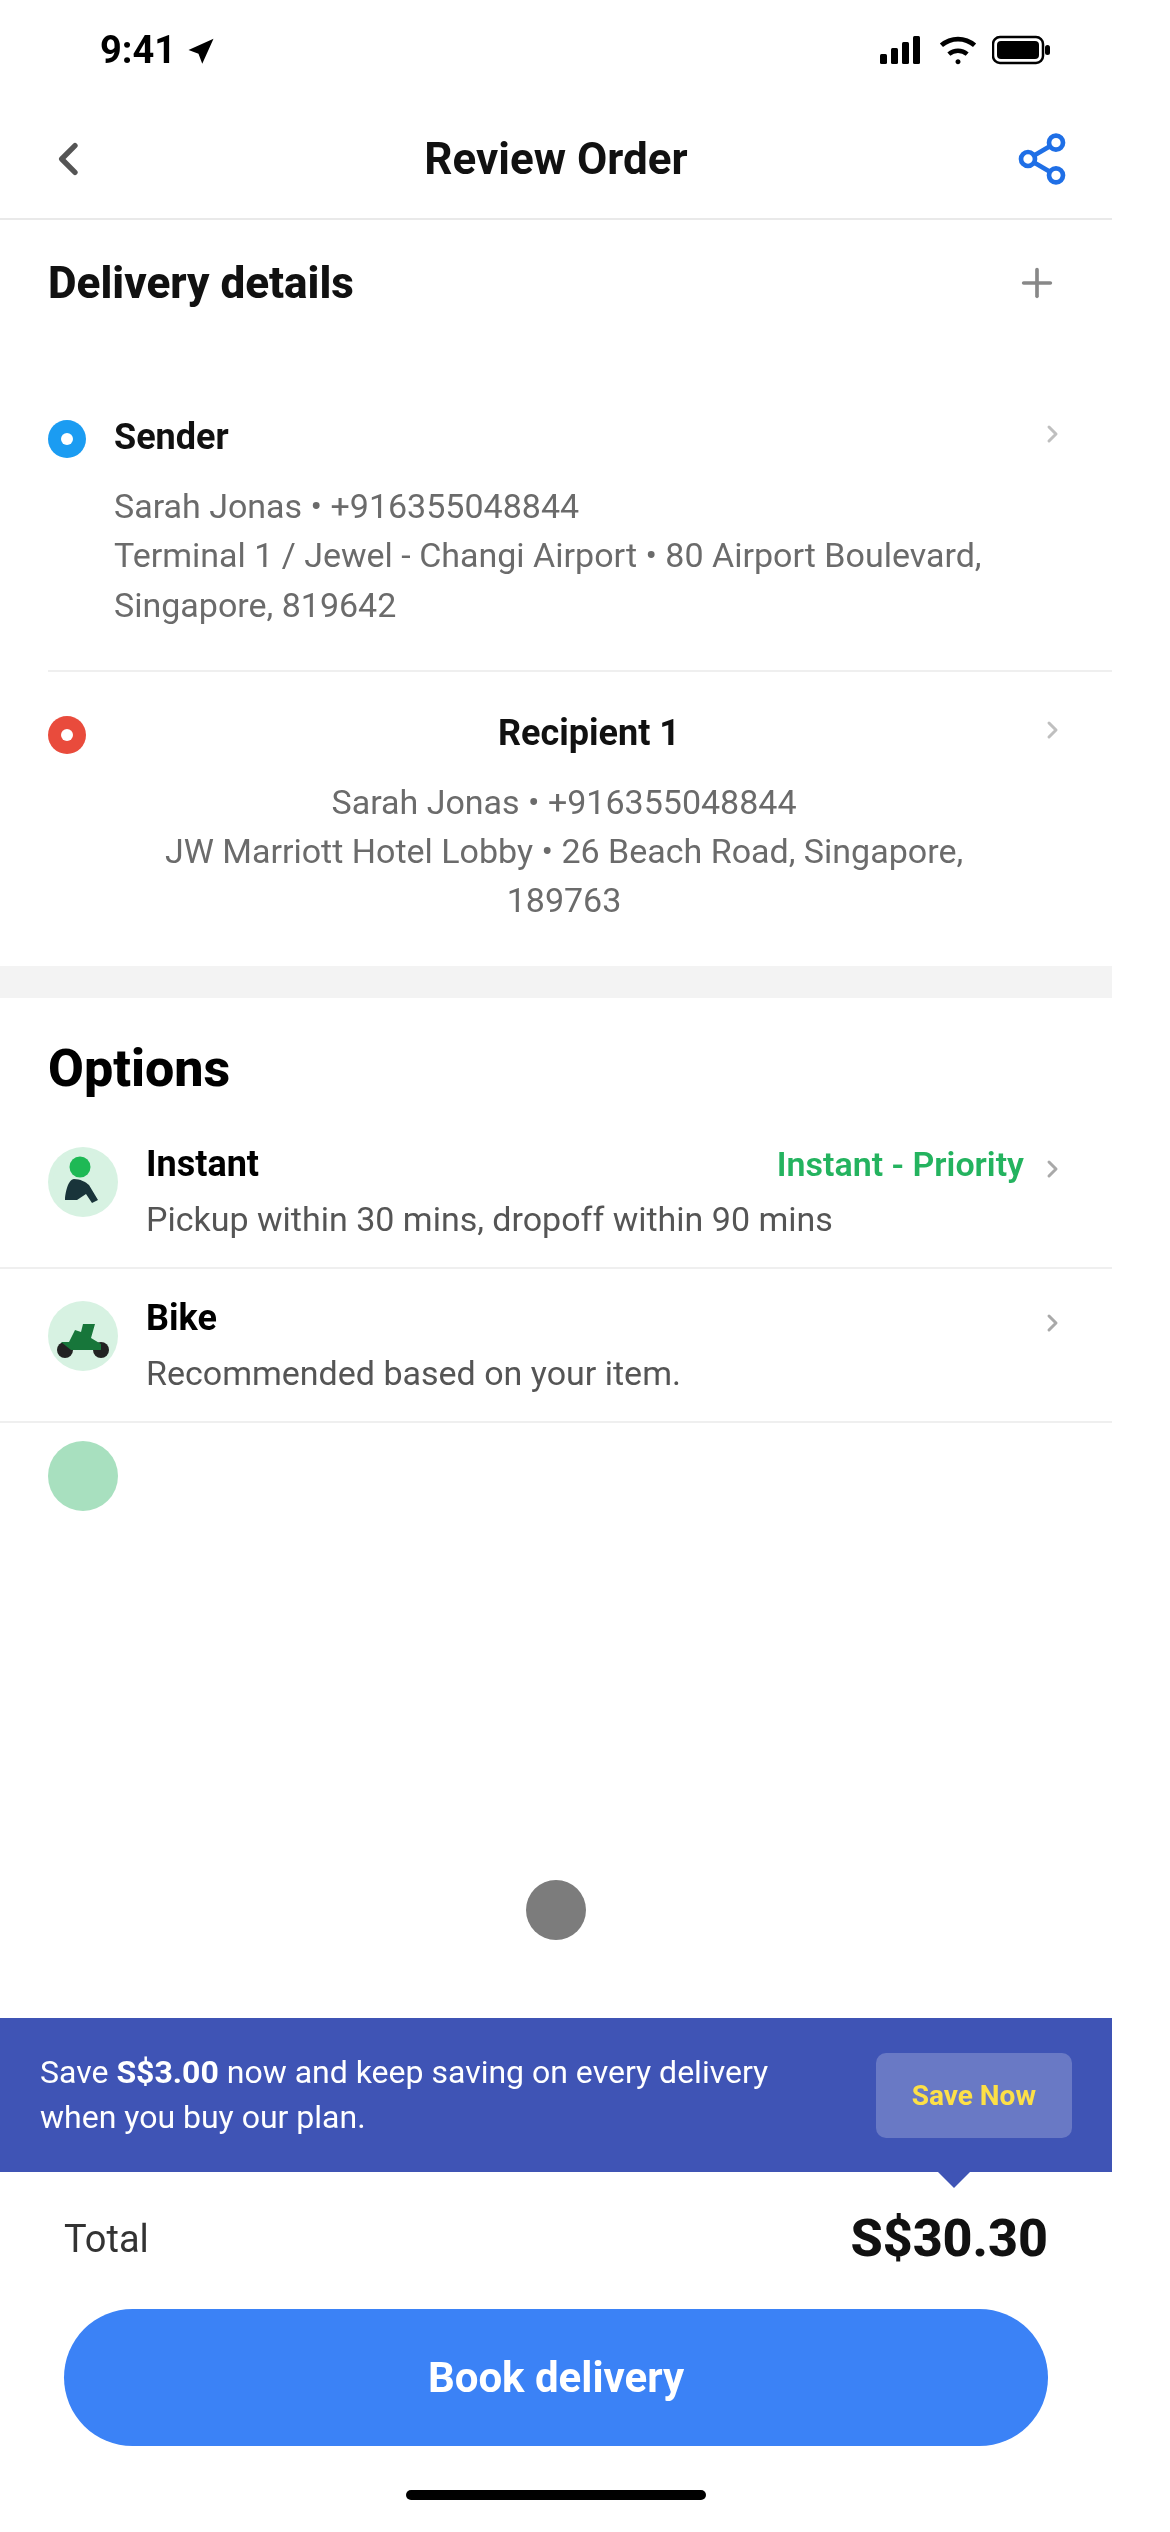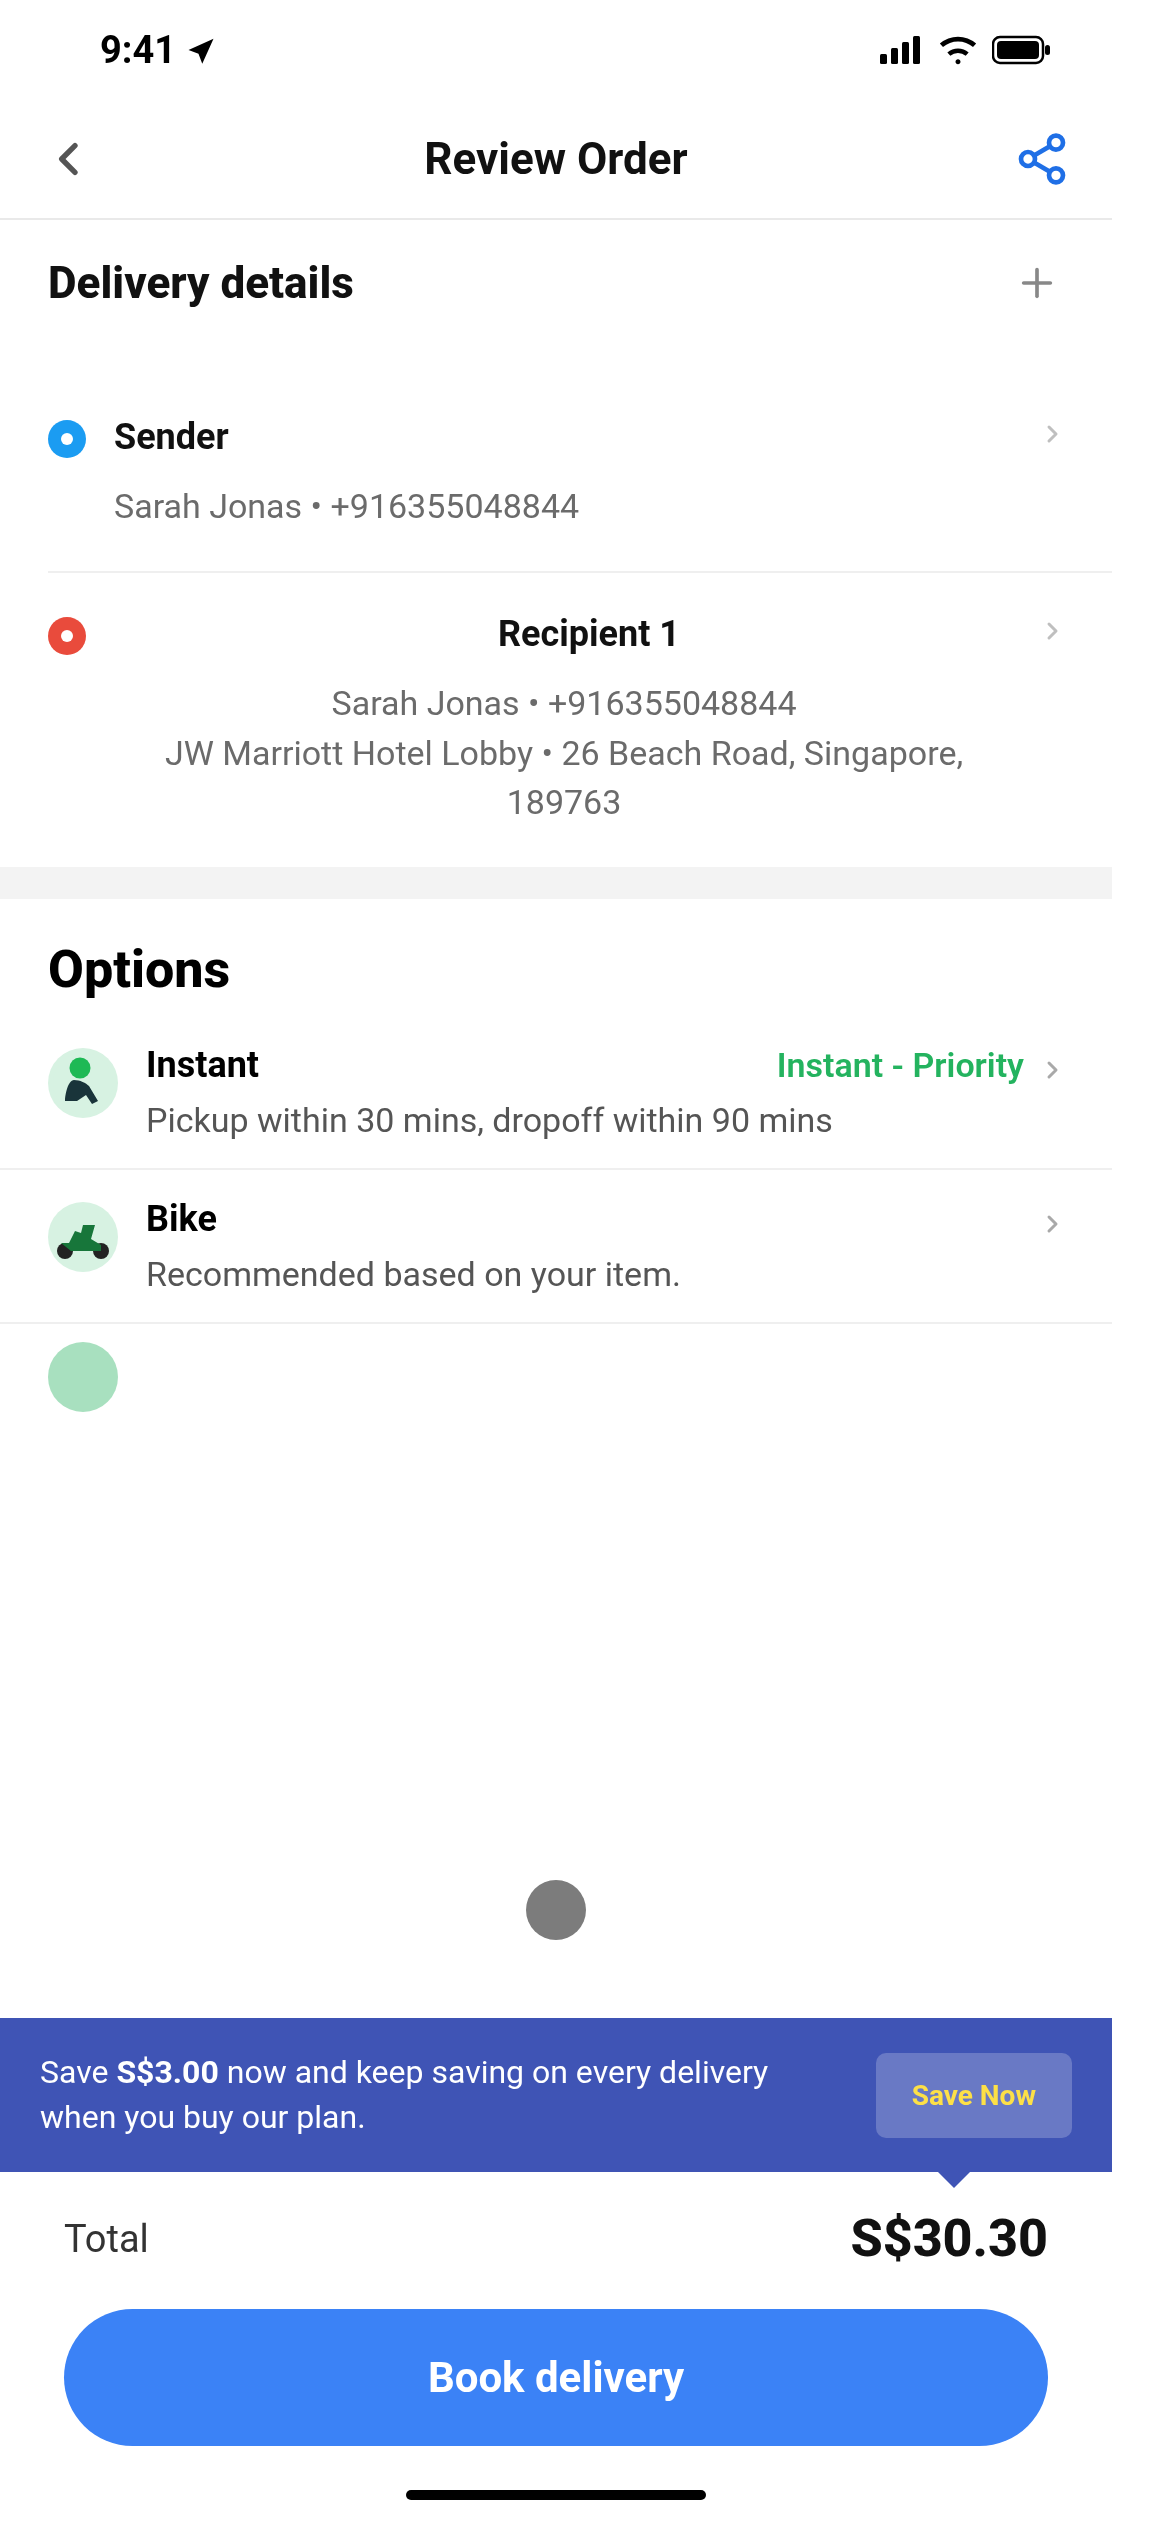--- a/index.html
+++ b/index.html
@@ -129,20 +129,21 @@
       </div>
     </div>
 
     <div style="height:46px"></div>
 
     <div class="addr-row">
       <div class="addr-bullet blue"></div>
       <div class="addr-body">
         <div class="addr-label">Sender</div>
         <div class="addr-text">Sarah Jonas • +916355048844</div>
+        <div class="addr-text">Terminal 1 / Jewel - Changi Airport • 80 Airport Boulevard, Singapore, 819642</div>
       </div>
       <div class="addr-chevron">
         <svg width="24" height="36" viewBox="0 0 24 24" fill="none" stroke="#bfbfbf" stroke-width="3" stroke-linecap="round" stroke-linejoin="round">
             <polyline points="9 5 16 12 9 19"></polyline>
           </svg>
       </div>
     </div>
 
     <div class="addr-row">
       <div class="addr-bullet red"></div>

